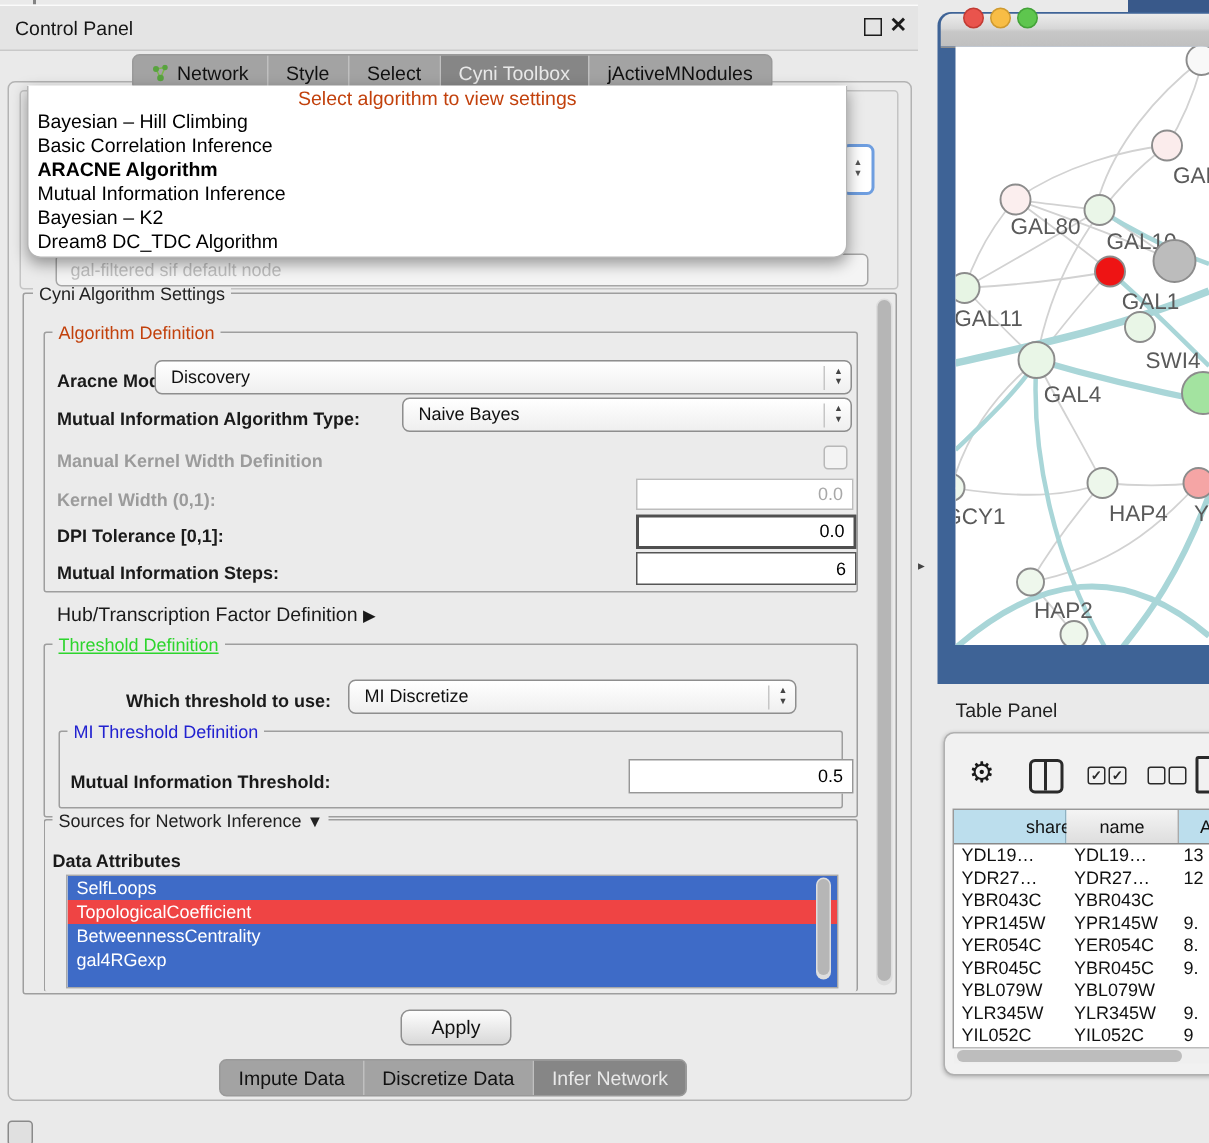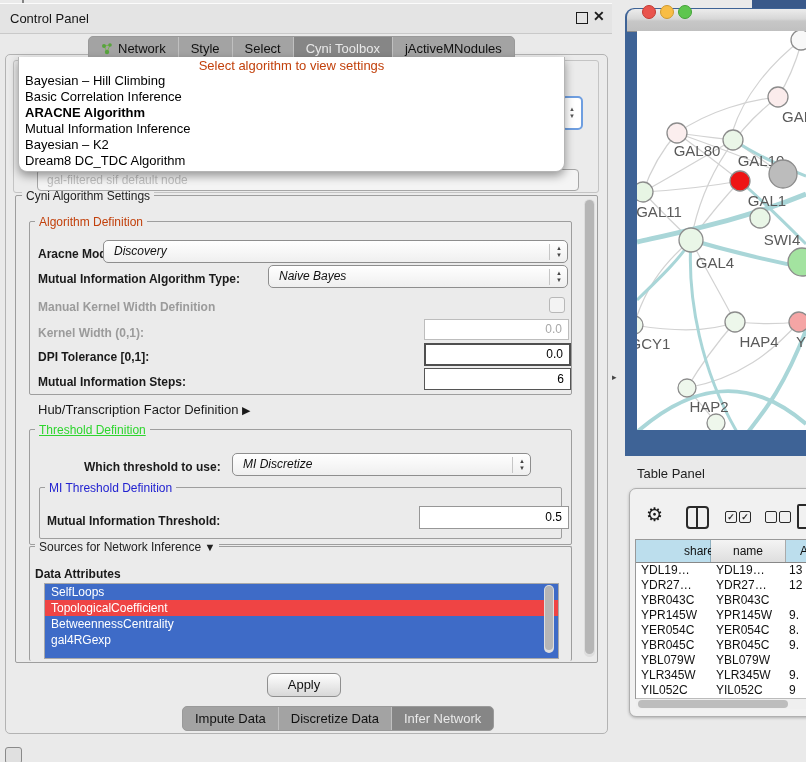--- a/index.html
+++ b/index.html
@@ -10,39 +10,39 @@
   .cp-titlebar{left:0;top:3px;width:612px;height:29px;background:#e4e4e4;border-top:1px solid #fbfbfb;border-bottom:1px solid #c9c9c9;}
   .cp-title{left:10px;top:11px;font-size:13px;color:#151515;}
   .float-icon{left:576px;top:12px;width:10px;height:10px;border:1.8px solid #1b1b1b;background:transparent;}
   .close-icon{left:593px;top:8px;font-size:14px;font-weight:bold;color:#1b1b1b;}
   .cp-body{left:5px;top:54px;width:601px;height:678px;background:#ebebeb;border:1px solid #b3b3b3;border-radius:5px;}
   .tabbar{display:flex;height:23px;background:#a3a3a3;border:1px solid #9a9a9a;border-radius:5px;overflow:hidden;}
   .tab{padding:0 12px;line-height:23px;font-size:13px;color:#111;white-space:nowrap;display:flex;align-items:center;gap:5px;}
   .tab + .tab{border-left:1px solid #c0c0c0;}
   .tab.selected{background:#868686;color:#e9e9e9;}
   #top-tabs{left:88px;top:36px;}
-  #bottom-tabs{left:146px;top:706px;margin-left:36px;}
+  #bottom-tabs{left:146px;top:706px;}
   .inner-frame{left:13px;top:60px;width:584px;height:131px;border:1px solid #c4c4c4;border-radius:3px;background:#ebebeb;}
   .blue-stepper{left:561px;top:96px;width:18px;height:30px;background:#fff;border:2px solid #6e9ee0;border-radius:5px;z-index:5;
                 display:flex;flex-direction:column;align-items:center;justify-content:center;font-size:6px;color:#555;line-height:7px;}
   .bg-combo{left:37px;top:169px;width:531px;height:20px;border:1px solid #a6a6a6;border-radius:4px;background:#f4f4f4;
             font-size:12px;color:#bdbdbd;line-height:20px;padding-left:9px;z-index:4;}
   
   .popup{left:18px;top:57px;width:545px;height:114px;background:#fff;border:1px solid #b5b5b5;border-top:none;
          border-radius:0 0 9px 9px;box-shadow:0 4px 10px rgba(0,0,0,.38);z-index:50;overflow:hidden;}
   .dd-placeholder{height:15px;text-align:center;color:#c2410c;font-size:13px;padding-top:1px;}
   .dd-item{height:16px;line-height:16px;padding-left:6px;font-size:13px;color:#000;}
   .dd-item.selected{font-weight:bold;}
   
   .groupbox{border:1px solid #9e9e9e;border-radius:2px;}
   .grouplabel{position:absolute;background:#ebebeb;padding:0 4px;font-size:12px;}
   .flabel{position:absolute;font-size:12px;font-weight:bold;color:#1a1a1a;white-space:nowrap;}
   .flabel.disabled{color:#9b9b9b;}
   .combo{position:absolute;background:linear-gradient(#ffffff,#efefef);border:1px solid #8e8e8e;border-radius:5px;
-         font-size:12px;line-height:21px;padding-left:10px;color:#111;font-style:italic;}
+         font-size:12px;line-height:21px;padding-left:10px;color:#111;}
   .stepper{position:absolute;right:5px;top:3px;display:flex;flex-direction:column;align-items:center;
            font-size:6px;color:#444;line-height:7px;border-left:1px solid #c6c6c6;padding-left:6px;height:16px;justify-content:center;}
   .tfield{position:absolute;background:#fff;font-size:12px;text-align:right;padding-right:6px;color:#000;}
   .tfield.disabled{border:1px solid #bdbdbd;color:#a8a8a8;}
   .checkbox{position:absolute;width:14px;height:14px;border:1px solid #b8b8b8;border-radius:3px;background:#f3f3f3;}
   .scroll-v{position:absolute;background:#dedede;border-radius:6px;}
   .scroll-v .thumb{position:absolute;left:1px;right:1px;background:#b6b6b6;border-radius:6px;}
   .attr-list{position:absolute;background:#fff;border:1px solid #a9a9a9;overflow:hidden;}
   .attr-item{height:16px;line-height:16px;color:#fff;font-size:12px;padding-left:6px;}
   .btn{position:absolute;background:linear-gradient(#fefefe,#d8d8d8);border:1px solid #8f8f8f;border-radius:6px;

